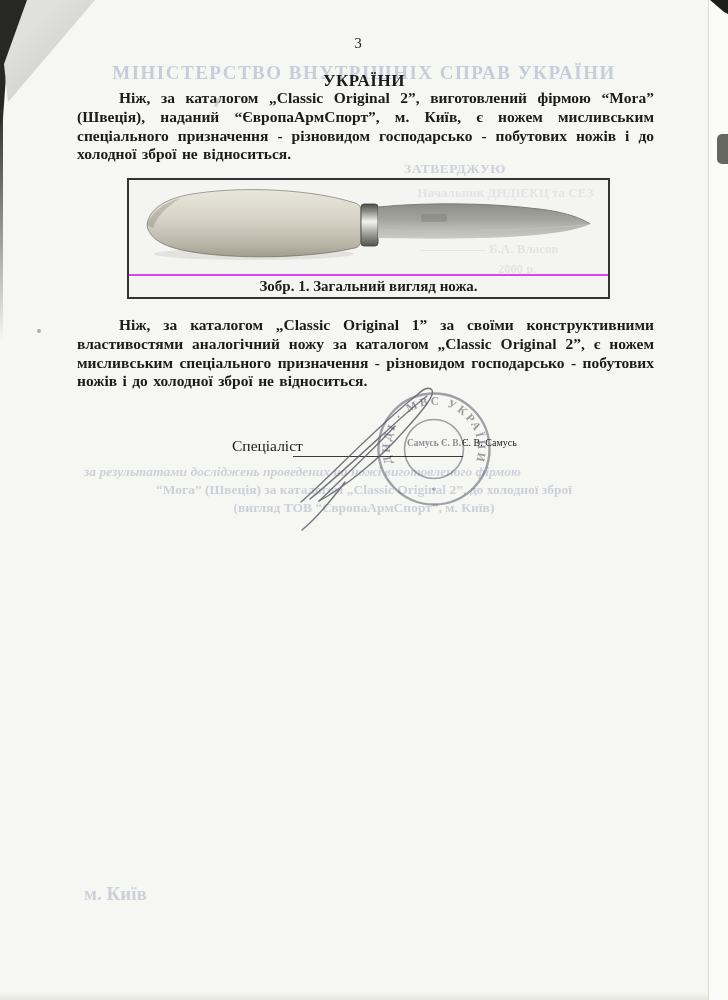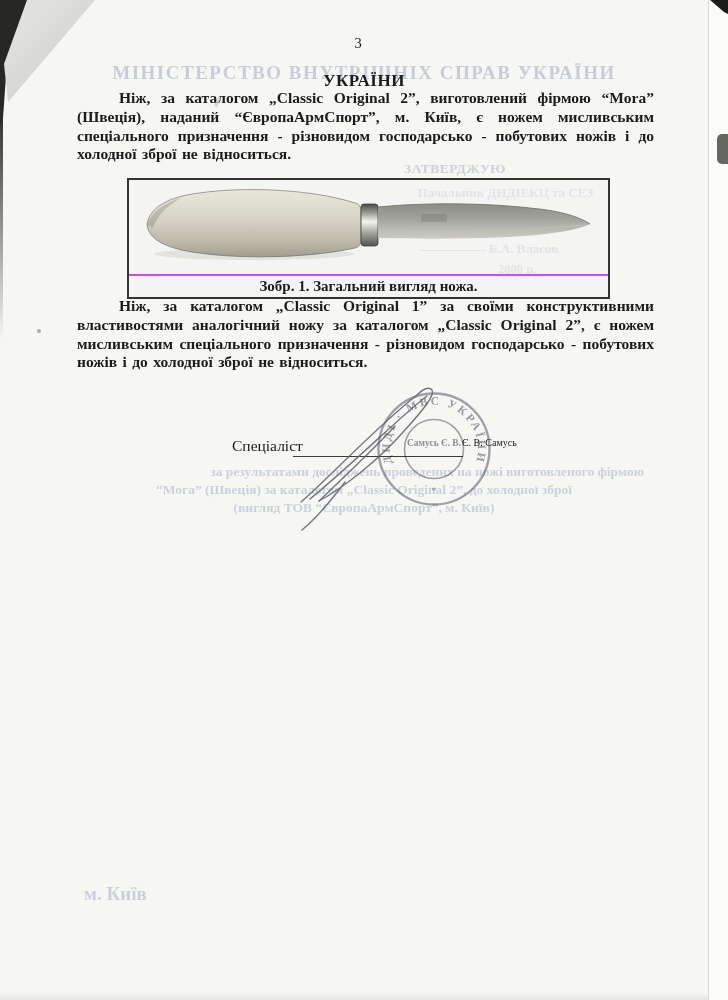--- a/index.html
+++ b/index.html
@@ -34,35 +34,35 @@
   .ghost{position:absolute;z-index:1;color:rgba(122,138,168,.34);
     font-weight:bold;white-space:nowrap;pointer-events:none;}
   .g-ministry{left:76px;top:62px;width:576px;text-align:center;
     font-size:19px;letter-spacing:1.5px;color:rgba(116,134,168,.36);}
   .g-approve{left:404px;top:161px;width:190px;text-align:left;font-size:13.5px;letter-spacing:.5px;}
   .g-chief{left:398px;top:185px;width:215px;text-align:center;font-size:13px;}
   .g-chiefline{position:absolute;left:420px;top:250px;width:66px;height:1px;
     background:rgba(122,138,168,.30);z-index:1;}
   .g-chiefname{left:489px;top:241px;font-size:13px;}
   .g-year{left:498px;top:262px;font-size:12.5px;}
-  .g-line1{left:84px;top:464px;width:560px;text-align:right;font-size:13.5px;}
+  .g-line1{left:84px;top:464px;width:560px;text-align:left;font-size:13.5px;font-style:italic;}
   .g-line2{left:84px;top:482px;width:560px;text-align:center;font-size:13.5px;}
   .g-line3{left:84px;top:500px;width:560px;text-align:center;font-size:13.5px;}
   .g-city{left:84px;top:883px;width:560px;text-align:left;font-size:19px;}
   
   .ink{color:#1b1b1b;}
   .pagenum{position:absolute;left:0;top:35px;width:716px;text-align:center;
     font-size:14.5px;z-index:2;}
   .heading{position:absolute;left:76px;top:71px;width:576px;text-align:center;
     font-size:17px;font-weight:bold;letter-spacing:.5px;z-index:2;}
   .para{position:absolute;left:77px;width:577px;text-align:justify;
     font-size:15.5px;font-weight:bold;line-height:18.8px;text-indent:42px;
     word-spacing:1.5px;z-index:2;}
   .p1{top:89px;}
-  .p2{top:297px;}
+  .p2{top:316px;}
   
   .figure{position:absolute;left:127px;top:178px;width:479px;z-index:2;
     border:2px solid #333;background:rgba(243,243,240,.55);}
   .photo{position:relative;width:479px;height:94px;}
   .photo svg{display:block;width:479px;height:94px;}
   .caption{border-top:2px solid #d946ef;height:21px;text-align:center;
     font-size:15px;font-weight:700;line-height:21px;}
   
   .role{position:absolute;left:232px;top:437px;font-size:15.5px;z-index:3;}
   .sig-line{position:absolute;left:293px;top:456px;width:170px;height:1px;

